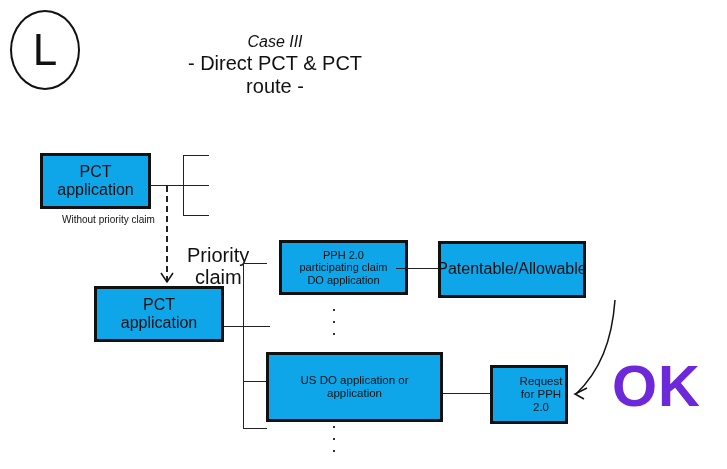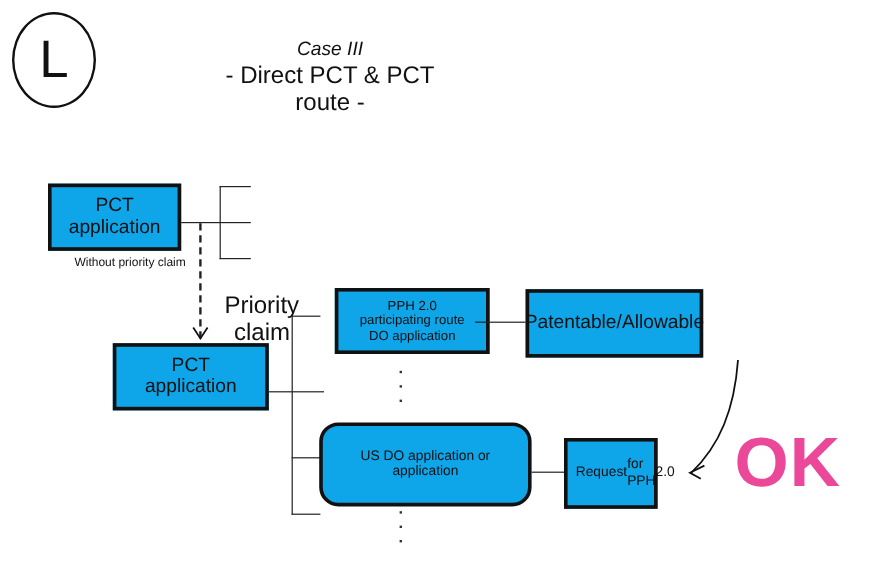--- a/index.html
+++ b/index.html
@@ -8,21 +8,21 @@
   .abs { position: absolute; }
   .circle { left: 10px; top: 10px; width: 70px; height: 80px; border: 2px solid #111;
             border-radius: 50%; box-sizing: border-box; display: flex;
             align-items: center; justify-content: center; font-size: 44px; }
   .title1 { left: 180px; top: 33px; width: 190px; text-align: center; font-style: italic; font-size: 16px; }
   .title2 { left: 170px; top: 52px; width: 210px; text-align: center; font-size: 20px; }
   .box { position: absolute; border: 3px solid #111; box-sizing: border-box; background: #0ea5e9;
          display: flex; align-items: center; justify-content: center; text-align: left; line-height: 1.15; }
   .ln { position: absolute; background: #222; }
   .note { font-size: 10px; }
-  .ok { left: 612px; top: 352px; font-size: 58px; font-weight: bold; color: #ec4899; letter-spacing: 1px; }
+  .ok { left: 612px; top: 352px; font-size: 58px; font-weight: bold; color: #6d28d9; letter-spacing: 1px; }
   .dot { position: absolute; width: 2px; height: 2px; background: #333; }
 </style>
 </head>
 <body>
 
 <div class="abs circle">
   <span>L</span>
 </div>
 <div class="abs title1">Case III</div>
 <div class="abs title2">- Direct PCT &amp; PCT route -</div>
@@ -53,43 +53,43 @@
 </div>
 
 <div class="ln" style="left:224px; top:326px; width:46px; height:1px;"></div>
 <div class="ln" style="left:243px; top:263px; width:1px; height:166px;"></div>
 <div class="ln" style="left:243px; top:263px; width:24px; height:1px;"></div>
 <div class="ln" style="left:243px; top:381px; width:24px; height:1px;"></div>
 <div class="ln" style="left:243px; top:428px; width:24px; height:1px;"></div>
 
 <div class="box" style="left:267px; top:240px; width:129px; height:55px; font-size:11px; flex-direction:column;margin-left:12px;">
   <span>PPH 2.0</span>
-  <span>participating route</span>
+  <span>participating claim</span>
   <span>DO application</span>
 </div>
 <div class="ln" style="left:396px; top:268px; width:42px; height:1px;"></div>
 
 <div class="box" style="left:438px; top:241px; width:148px; height:57px; font-size:16px;">
   <span>Patentable/Allowable</span>
 </div>
 
 <div class="dot" style="left:333px; top:309px;"></div>
 <div class="dot" style="left:333px; top:321px;"></div>
 <div class="dot" style="left:333px; top:333px;"></div>
 <div class="dot" style="left:333px; top:426px;"></div>
 <div class="dot" style="left:333px; top:438px;"></div>
 <div class="dot" style="left:333px; top:450px;"></div>
 
-<div class="box" style="left:266px; top:352px; width:177px; height:70px; font-size:11.5px; flex-direction:column;border-radius:16px;">
+<div class="box" style="left:266px; top:352px; width:177px; height:70px; font-size:11.5px; flex-direction:column;">
   <span>US DO application or</span>
   <span>application</span>
 </div>
 <div class="ln" style="left:443px; top:393px; width:51px; height:1px;"></div>
 
-<div class="box" style="left:470px; top:365px; width:78px; height:59px; font-size:11.5px; padding-left:24px;">
+<div class="box" style="left:490px; top:365px; width:78px; height:59px; font-size:11.5px; flex-direction:column;padding-left:24px;">
   <span>Request</span>
   <span>for PPH</span>
   <span>2.0</span>
 </div>
 
 <svg class="abs" style="left:570px; top:296px;" width="60" height="110">
   <path d="M45,4 C42,45 30,75 6,98" fill="none" stroke="#111" stroke-width="1.5"></path>
   <polyline points="17,92 5,98 14,103" fill="none" stroke="#111" stroke-width="1.5"></polyline>
 </svg>
 

